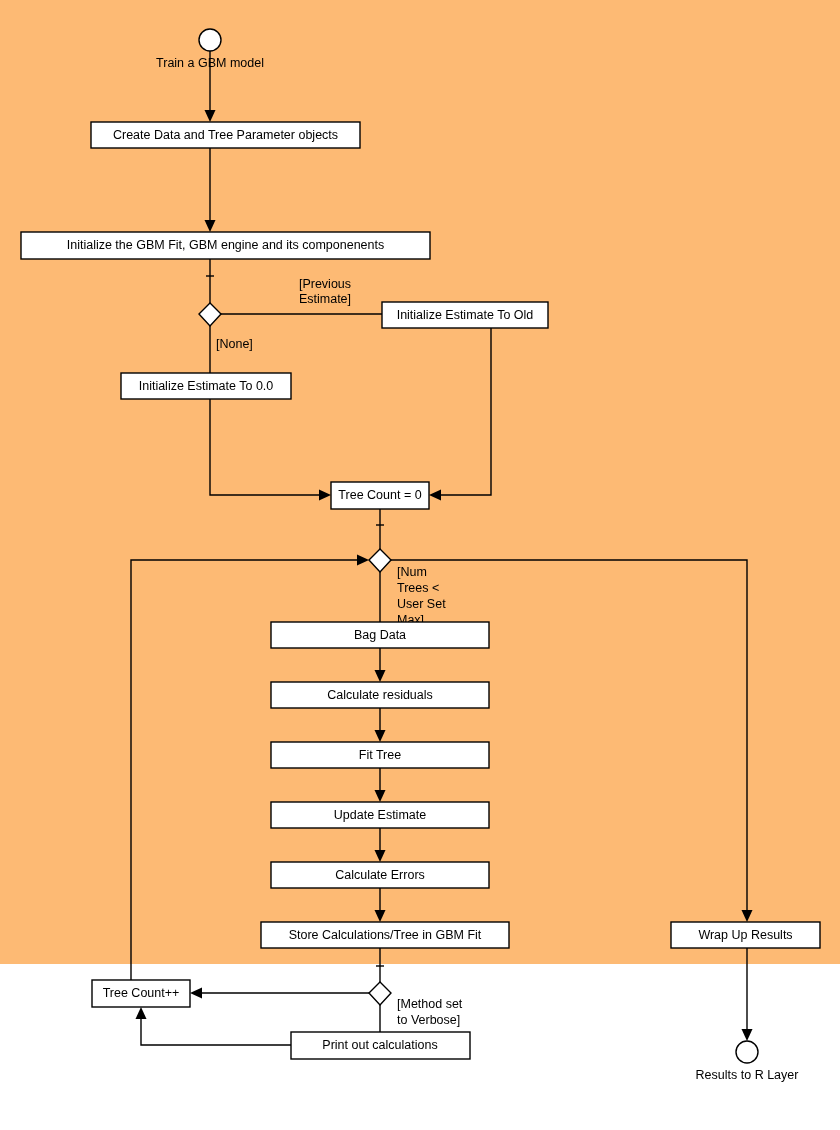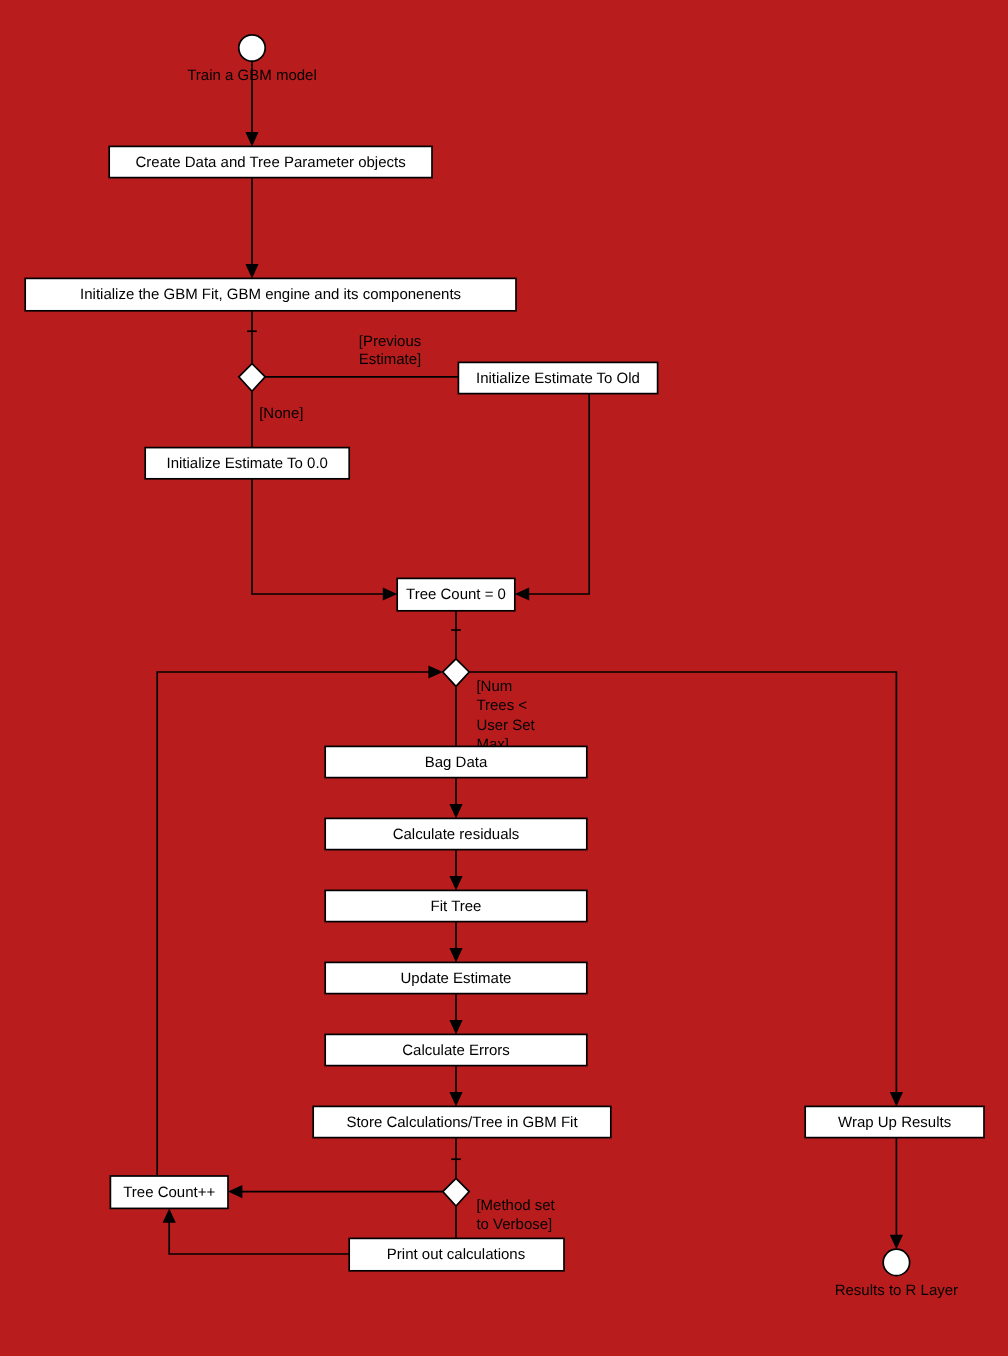--- a/index.html
+++ b/index.html
@@ -9,22 +9,22 @@
   }
   body {
     width: 840px;
     height: 1130px;
     font-family: "Liberation Sans", sans-serif;
     overflow: hidden;
   }
   #diagram-root {
     position: relative;
     width: 840px;
-    height: 1130px;
-    background: #b91c1c;
+    height: 964px;
+    background: #fdba74;
   }
   svg#flow {
     display: block;
     width: 840px;
     height: 1130px;
   }
   .edge {
     stroke: #000000;
     stroke-width: 1.4;
     fill: none;

